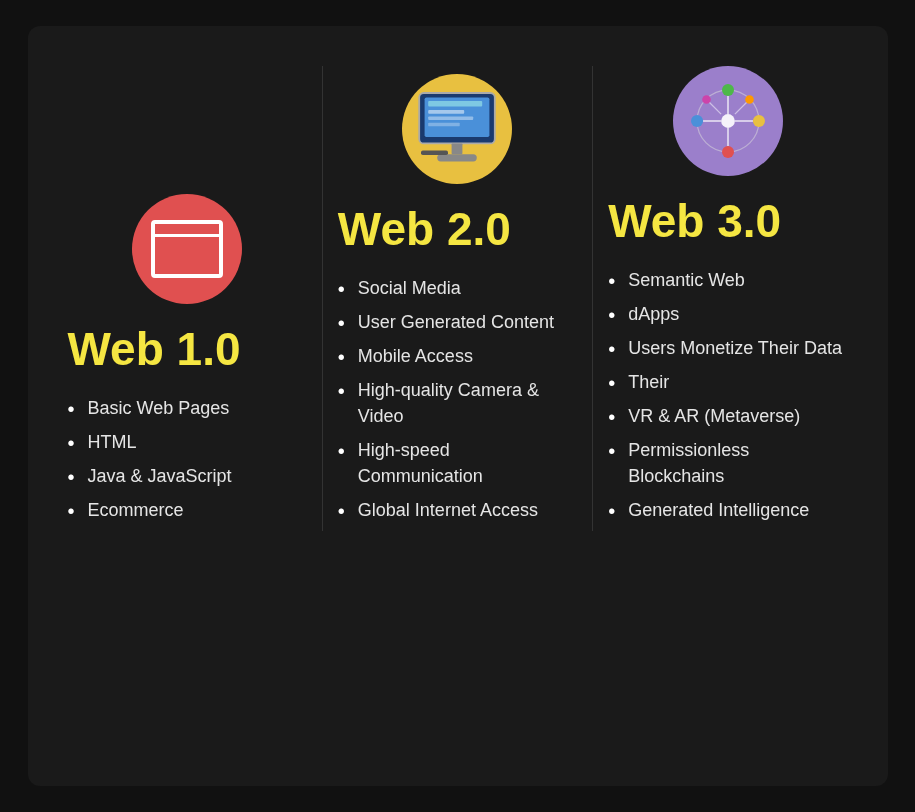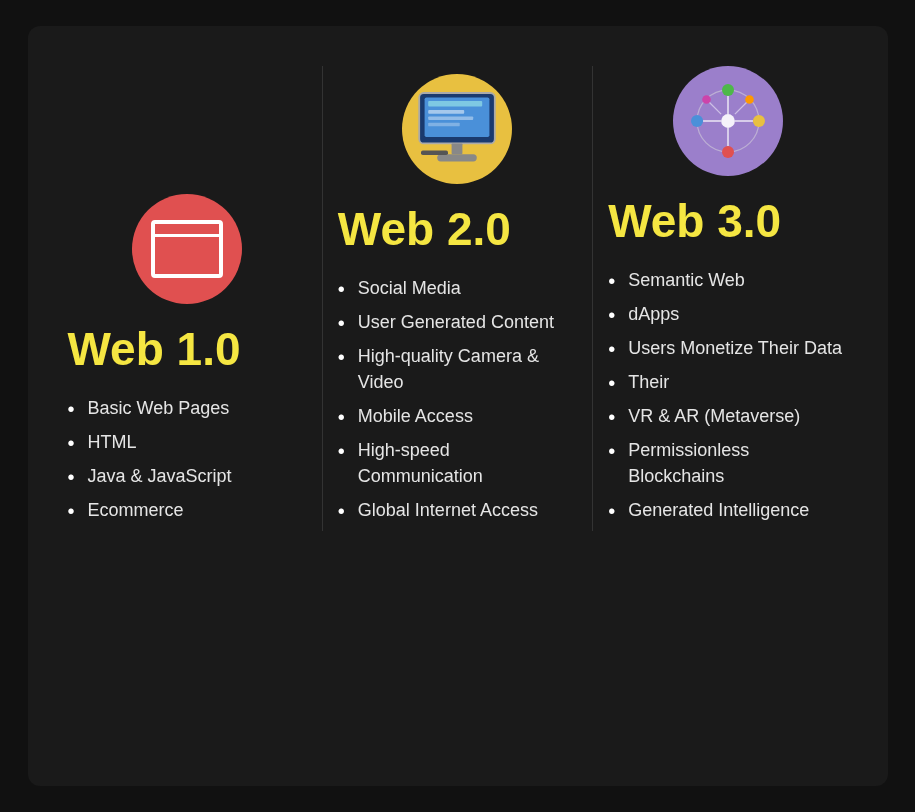--- a/index.html
+++ b/index.html
@@ -183,22 +183,22 @@
             <rect x="28" y="72" width="44" height="8" rx="4" fill="#888"></rect>
 
             <rect x="10" y="68" width="30" height="5" rx="2" fill="#555"></rect>
           </svg>
         </div>
       </div>
       <div class="web-title">Web 2.0</div>
       <ul class="bullet-list">
         <li>Social Media</li>
         <li>User Generated Content</li>
+        <li>Mobile Access</li>
         <li>High-quality Camera &amp; Video</li>
-        <li>Mobile Access</li>
         <li>High-speed Communication</li>
         <li>Global Internet Access</li>
       </ul>
     </div>
 
     <div class="divider"></div>
 
     <div class="column">
       <div class="icon-wrapper">
         <div class="icon-circle purple">

